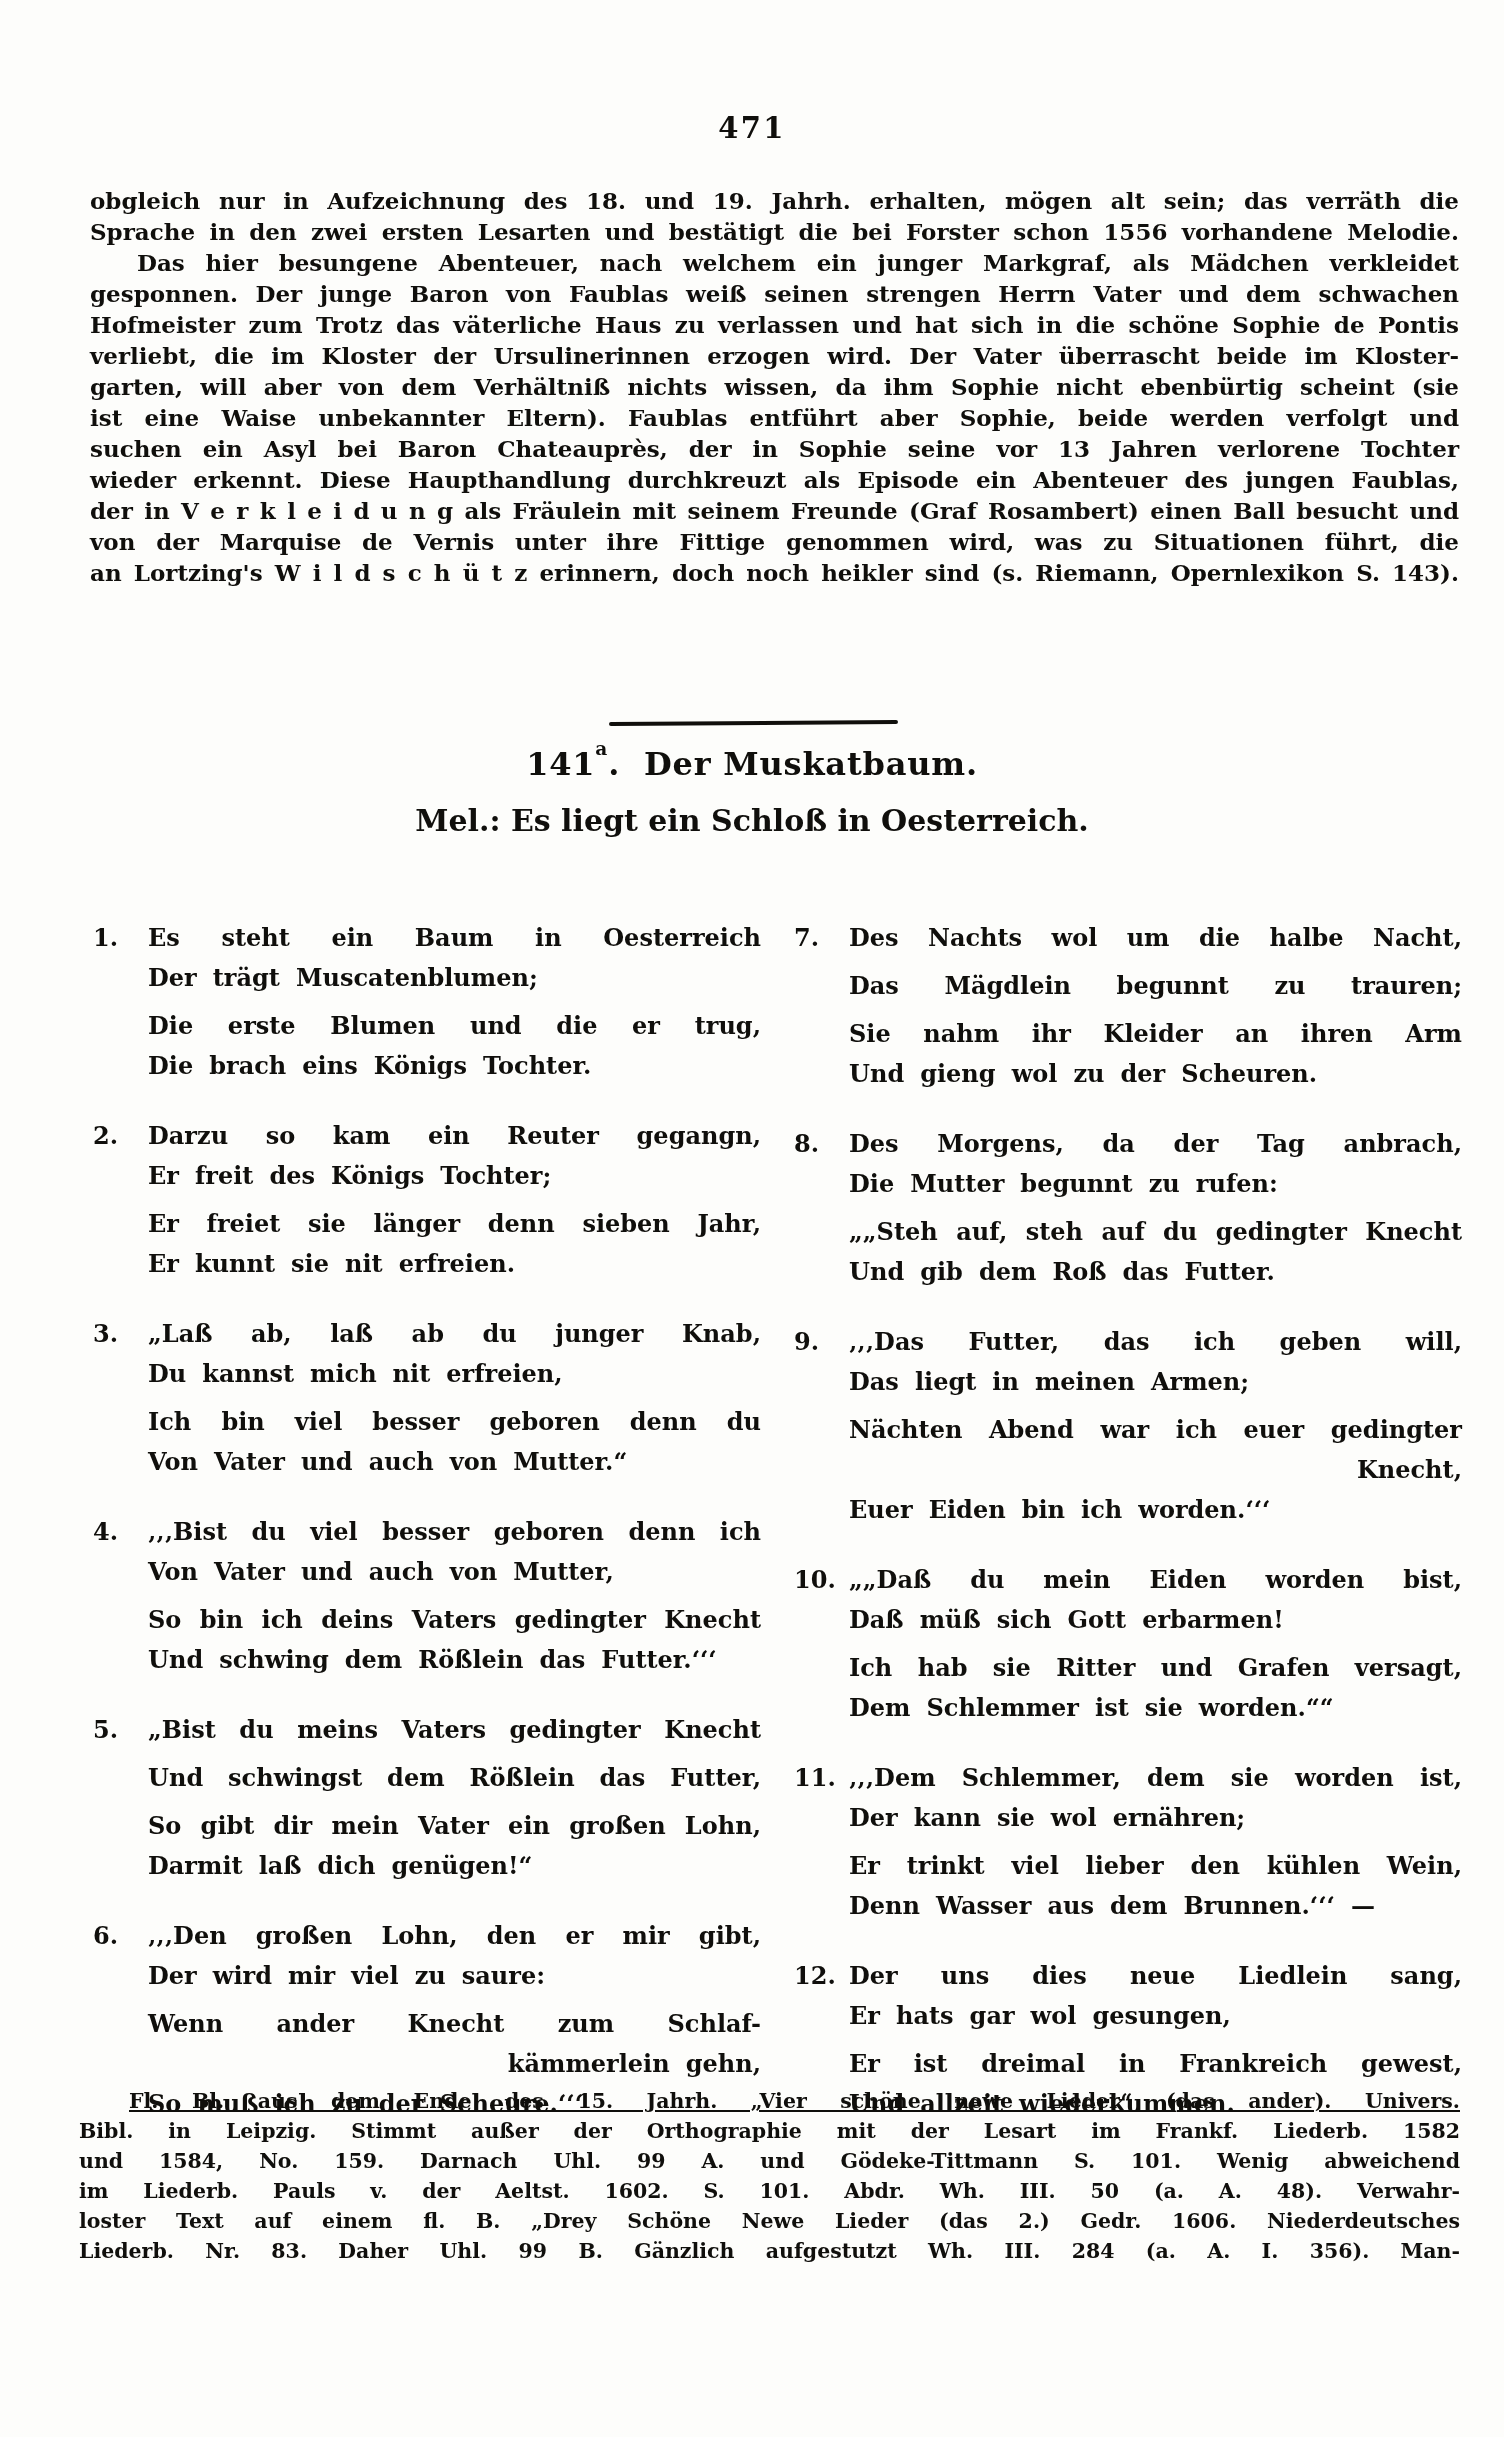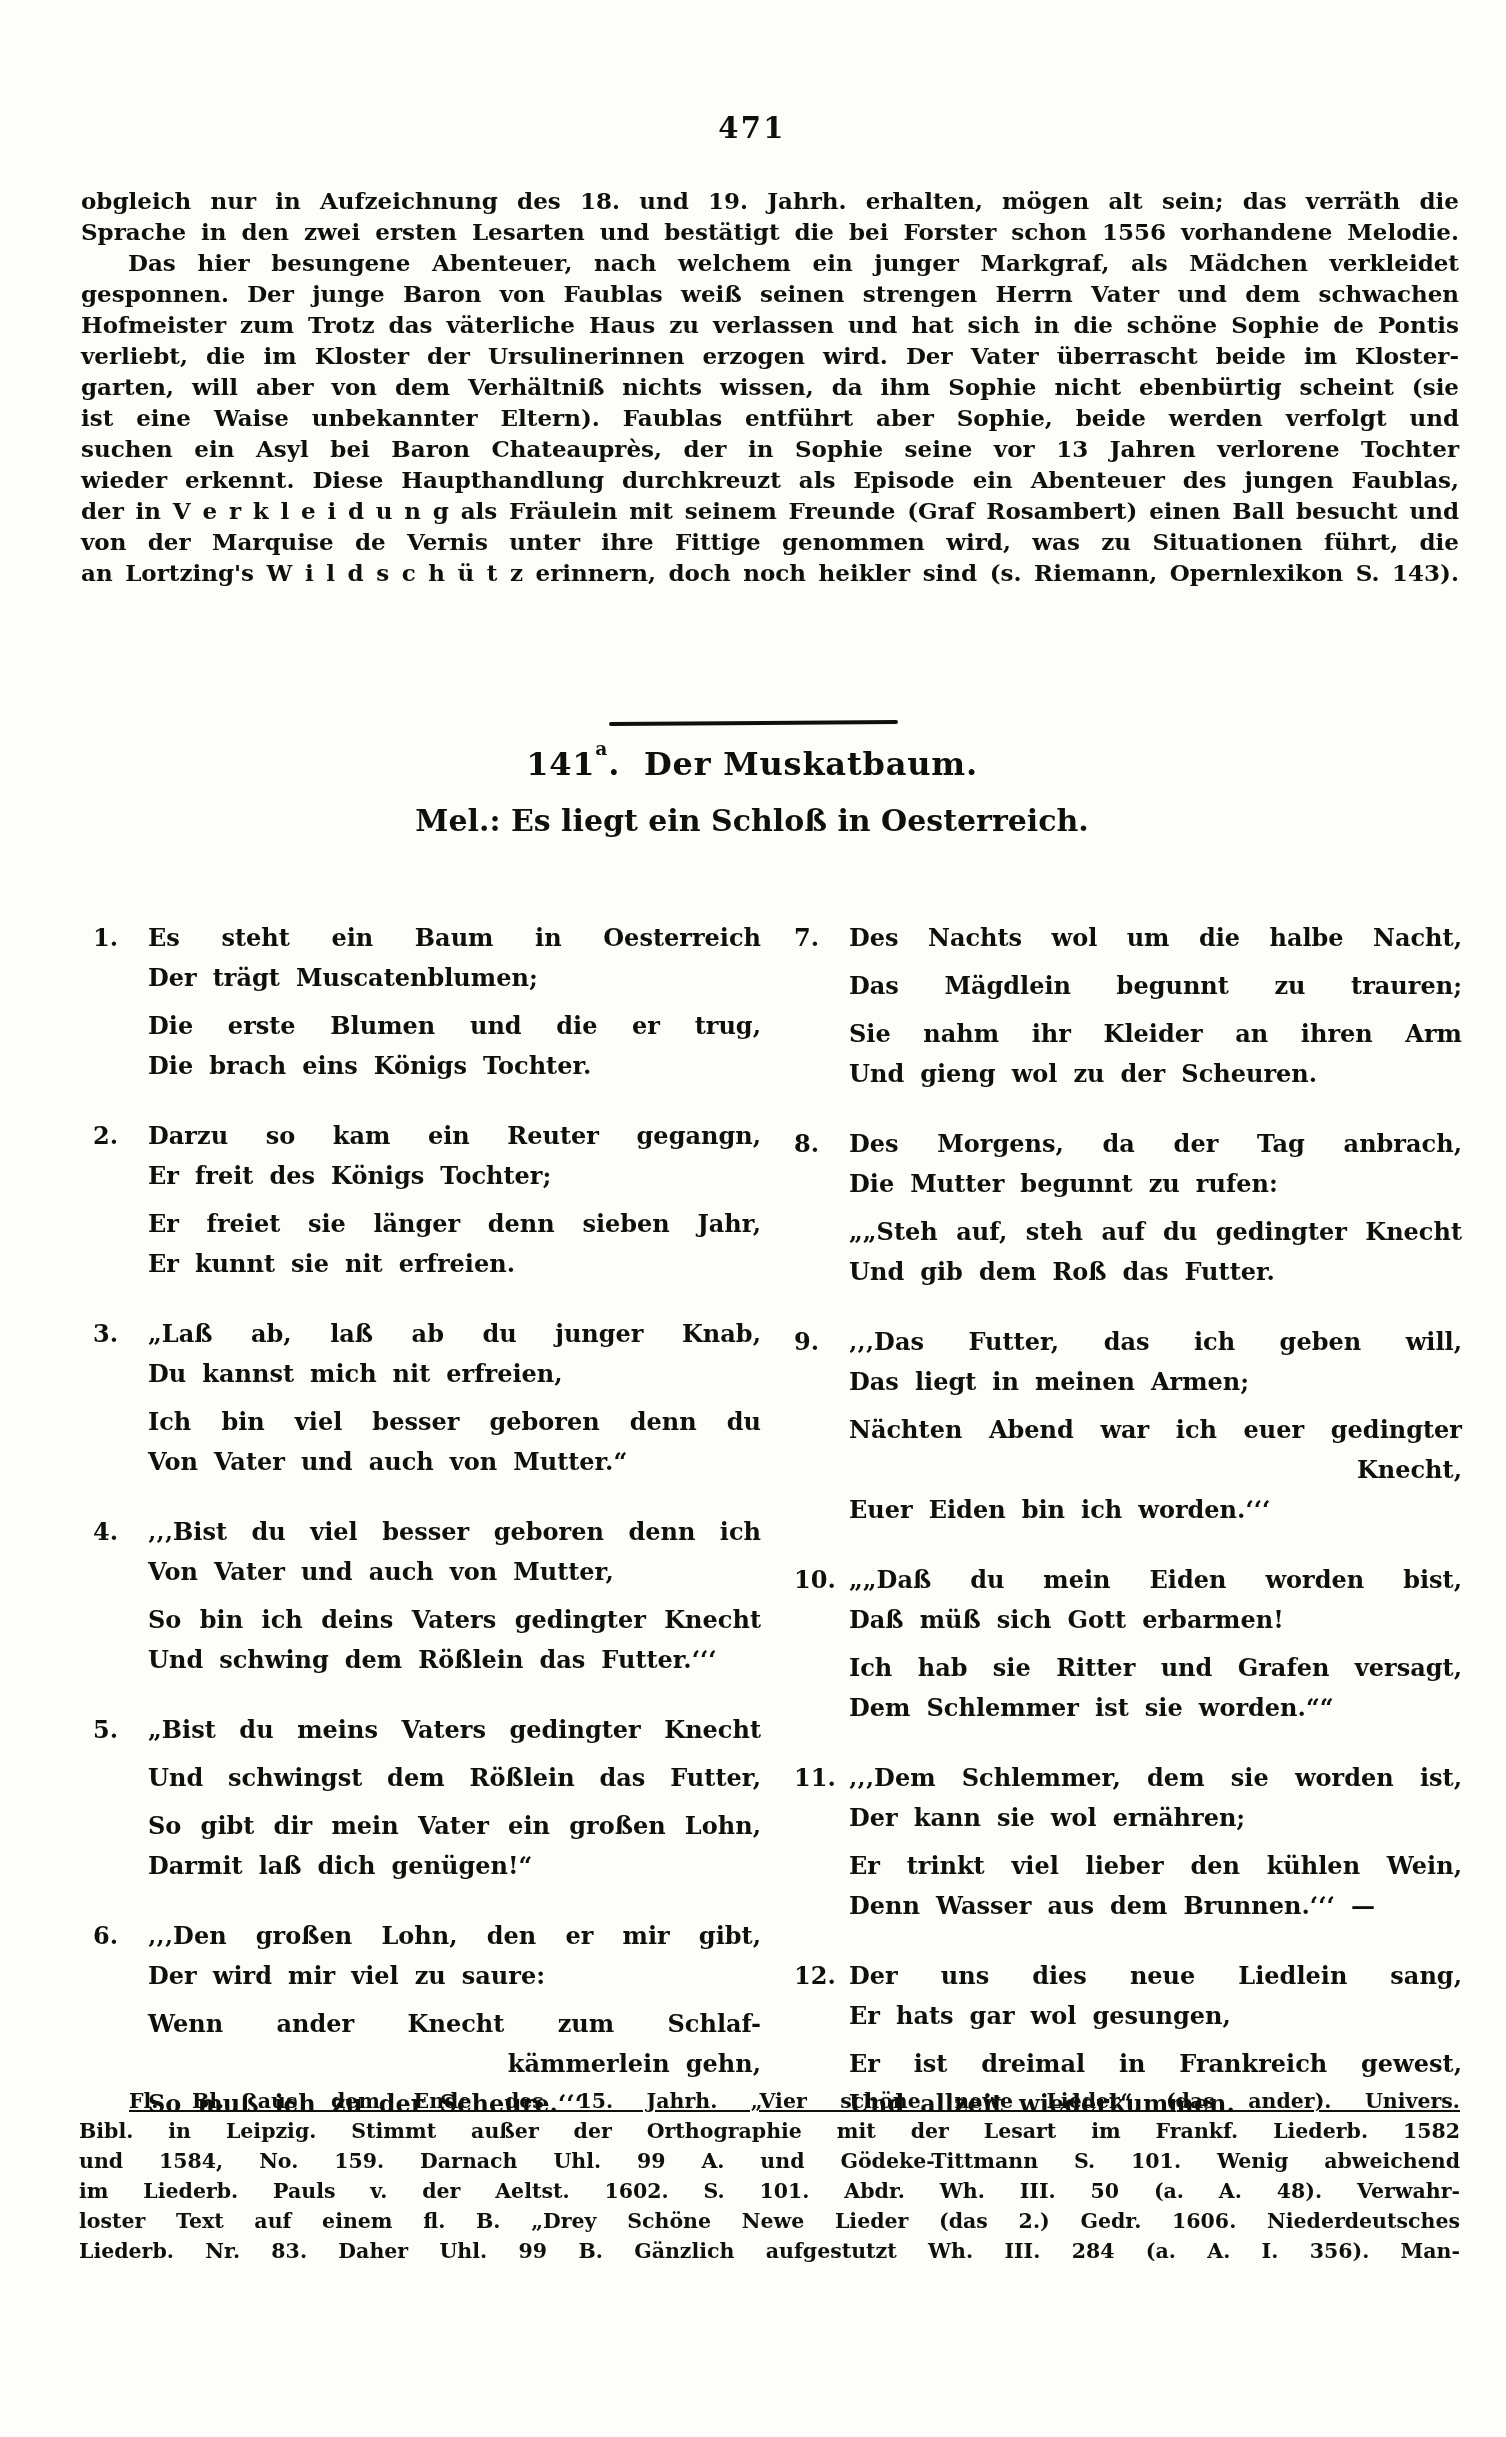--- a/index.html
+++ b/index.html
@@ -13,21 +13,21 @@
     overflow:hidden;
   }
   .pagenum{
     position:absolute;top:111px;left:0;width:100%;
     text-align:center;font-size:29px;letter-spacing:2.3px;
   }
   .intro{
     position:absolute;top:185px;left:81px;width:1378px;
     font-size:23px;line-height:31px;
   }
-  .tline{text-align:justify;text-align-last:justify;}
+  .tline{text-align:justify;text-align-last:justify;margin-left:9px;}
   .tline.indent{text-indent:47px;}
   .divider{
     position:absolute;top:721px;left:609px;width:289px;height:3.8px;
     background:#100f0c;border-radius:2.3px;transform:rotate(-0.4deg);
   }
   .heading{
     position:absolute;top:745px;left:0;width:100%;
     text-align:center;font-size:32px;white-space:pre;
     letter-spacing:0.8px;
   }

